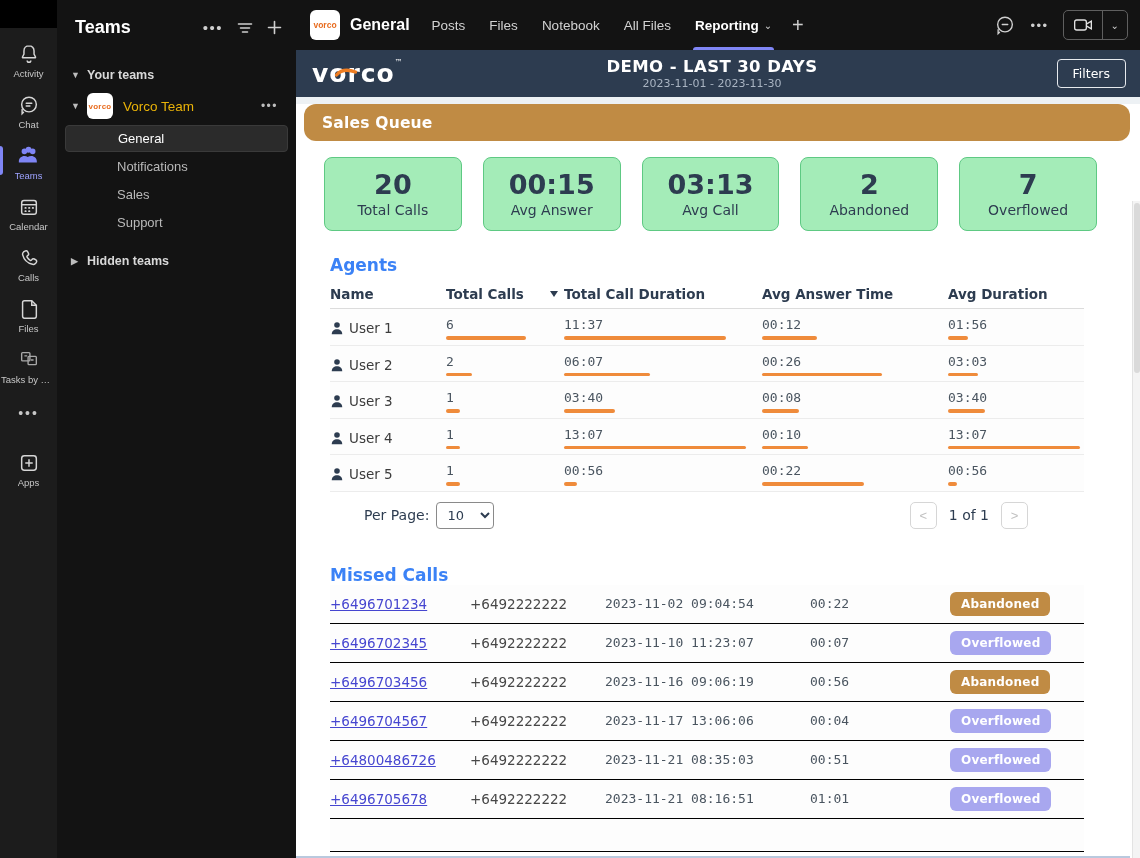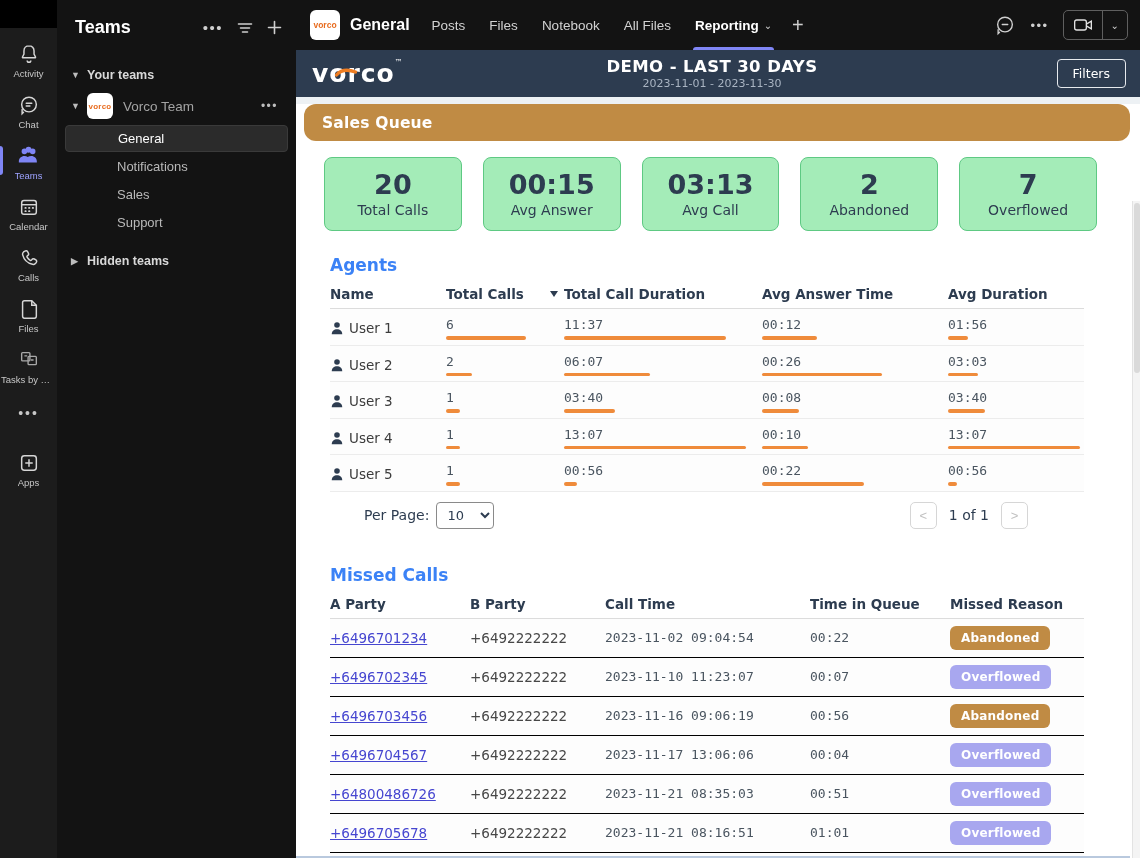--- a/index.html
+++ b/index.html
@@ -21,21 +21,21 @@
   .sidebar { position:absolute; left:57px; top:0; width:239px; height:858px; background:#131313; z-index:4; }
   .sb-head { display:flex; align-items:center; padding:17px 14px 14px 18px; }
   .sb-title { color:#fff; font-size:18px; font-weight:700; flex:1; }
   .sb-head .hicon { color:#cfcfcf; margin-left:14px; cursor:pointer; font-size:15px; display:flex; align-items:center; }
   .tree { padding:10px 0 0 0; }
   .tree-row { display:flex; align-items:center; color:#d8d8d8; font-size:12.5px; font-weight:700; padding:6px 10px 6px 14px; cursor:pointer; }
   .caret { width:16px; color:#bdbdbd; font-size:9px; }
   .team-row { display:flex; align-items:center; padding:5px 10px 5px 14px; cursor:pointer; }
   .team-avatar { width:26px; height:26px; background:#fff; border-radius:6px; display:flex; align-items:center; justify-content:center; margin-right:10px; }
   .team-avatar span { color:#e86c1f; font-weight:700; font-size:8px; letter-spacing:.2px; }
-  .team-name { color:#a3a3a3; font-size:13.5px; flex:1; }
+  .team-name { color:#eab308; font-size:13.5px; flex:1; }
   .team-dots { color:#bdbdbd; letter-spacing:1.5px; font-size:12px; padding-right:8px; }
   .channel { color:#b9b9b9; font-size:13px; padding:6px 8px 6px 52px; margin:1px 8px 1px 8px; border-radius:4px; cursor:pointer; }
   .channel.selected { background:#2b2b2b; color:#fff; border:1px solid #3a3a3a; padding-top:5px; padding-bottom:5px; }
   .hidden-teams { margin-top:12px; }
 
   
   .main { position:absolute; left:296px; top:0; width:844px; height:858px; background:#fff; }
 
   
   .topbar { height:50px; background:#131313; display:flex; align-items:center; padding:0 12px 0 14px; }
@@ -507,27 +507,20 @@
         <div class="pager">
           <button class="pg-btn">&lt;</button>
           <span class="pg-info">1 of 1</span>
           <button class="pg-btn">&gt;</button>
         </div>
       </div>
     </section>
 
     <section class="missed">
       <h2 class="section-title">Missed Calls</h2>
-      <div class="tbl-head">
-        <span class="th">A Party</span>
-        <span class="th">B Party</span>
-        <span class="th">Call Time</span>
-        <span class="th">Time in Queue</span>
-        <span class="th">Missed Reason</span>
-      </div>
       <div id="missed-rows">
   <div class="mrow">
     <div class="mcell"><a class="phone" href="#">+6496701234</a></div>
     <div class="mcell b-party">+6492222222</div>
     <div class="mcell mono call-time">2023-11-02 09:04:54</div>
     <div class="mcell mono queue-time">00:22</div>
     <div class="mcell"><span class="badge badge-abandoned">Abandoned</span></div>
   </div>
 
   <div class="mrow">

